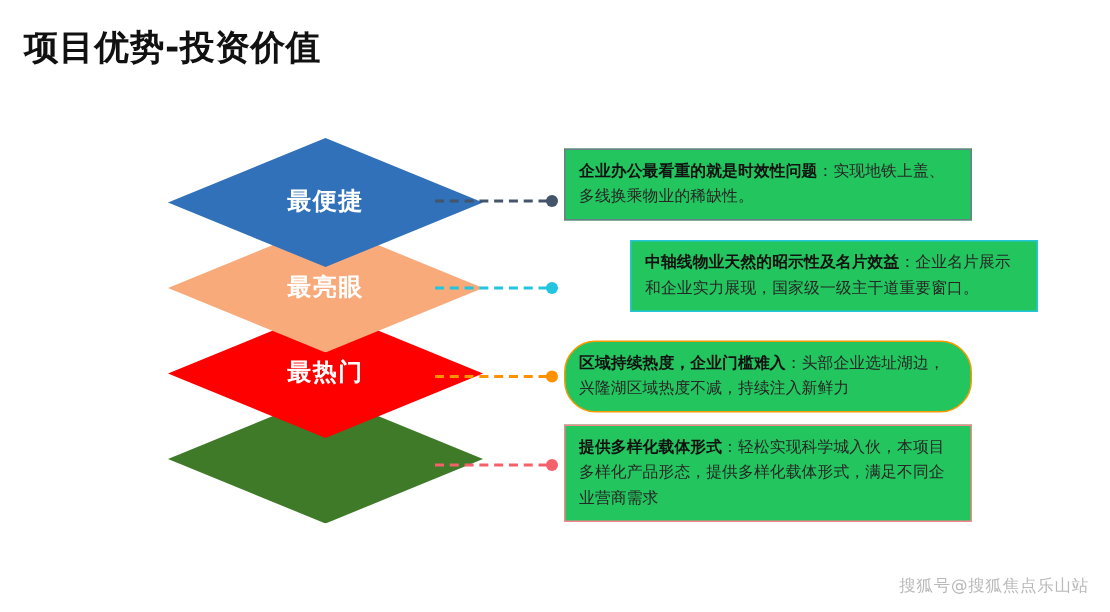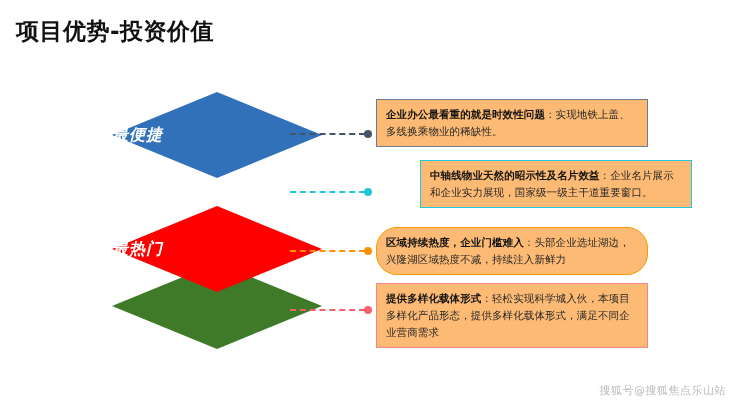--- a/index.html
+++ b/index.html
@@ -46,28 +46,27 @@
     position: absolute;
     inset: 0;
     clip-path: polygon(50% 0%, 100% 50%, 50% 100%, 0% 50%);
   }
   .diamond-label {
     position: absolute;
     left: 0;
     right: 0;
     top: 50%;
     transform: translateY(-50%);
-    text-align: left;
+    text-align: center;
     font-size: 16px;
     font-weight: bold;
     color: #ffffff;
     letter-spacing: 1px;
     z-index: 3;
     pointer-events: none;
-    font-style: italic;
   }
   #layer-0 { top: 0px;   z-index: 40; }
   #layer-1 { top: 57px;  z-index: 30; }
   #layer-2 { top: 114px; z-index: 20; }
   #layer-3 { top: 171px; z-index: 10; }
 
   #layer-3 .diamond-shape {
     filter: drop-shadow(1px 3px 2px rgba(0,0,0,0.20));
   }
 
@@ -96,21 +95,21 @@
   #connector-1 { left: 290px; top: 186px; width: 82px; }
   #connector-2 { left: 290px; top: 245px; width: 82px; }
   #connector-3 { left: 290px; top: 304px; width: 82px; }
 
   
   .callout {
     position: absolute;
     box-sizing: border-box;
     border-width: 1.5px;
     border-style: solid;
-    background: #fdba74;
+    background: #22c55e;
     padding: 6px 8px 6px 9px;
     font-size: 10.5px;
     line-height: 1.62;
     color: #262626;
     letter-spacing: 0.1px;
   }
   .callout b {
     font-weight: bold;
     color: #111111;
   }
@@ -136,20 +135,24 @@
 
 <div id="slide-title">项目优势-投资价值</div>
 
 <div id="diamond-stack">
 
   <div class="diamond-layer" id="layer-0">
     <div class="diamond-shape" style="background: rgb(48, 113, 185);"></div>
     <div class="diamond-label" style="color: rgb(255, 255, 255);">最便捷</div>
   </div>
 
+  <div class="diamond-layer" id="layer-1">
+    <div class="diamond-shape" style="background: rgb(248, 170, 123);"></div>
+    <div class="diamond-label" style="color: rgb(255, 255, 255);">最亮眼</div>
+  </div>
 
   <div class="diamond-layer" id="layer-2">
     <div class="diamond-shape" style="background: rgb(254, 0, 0);"></div>
     <div class="diamond-label" style="color: rgb(255, 255, 255);">最热门</div>
   </div>
 
   <div class="diamond-layer" id="layer-3">
     <div class="diamond-shape" style="background: rgb(62, 122, 40);"></div>
   </div>
 

